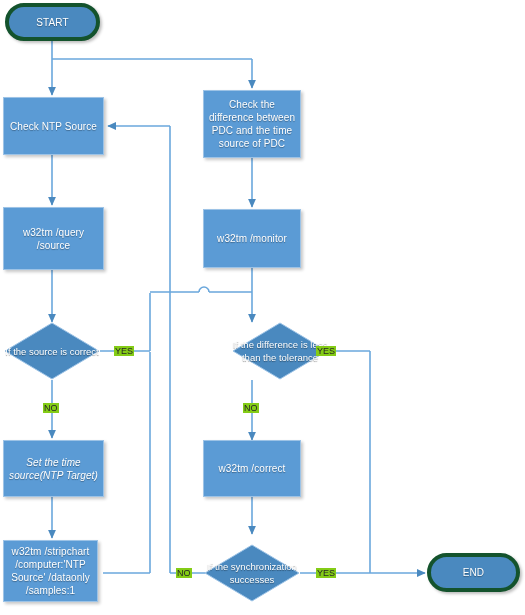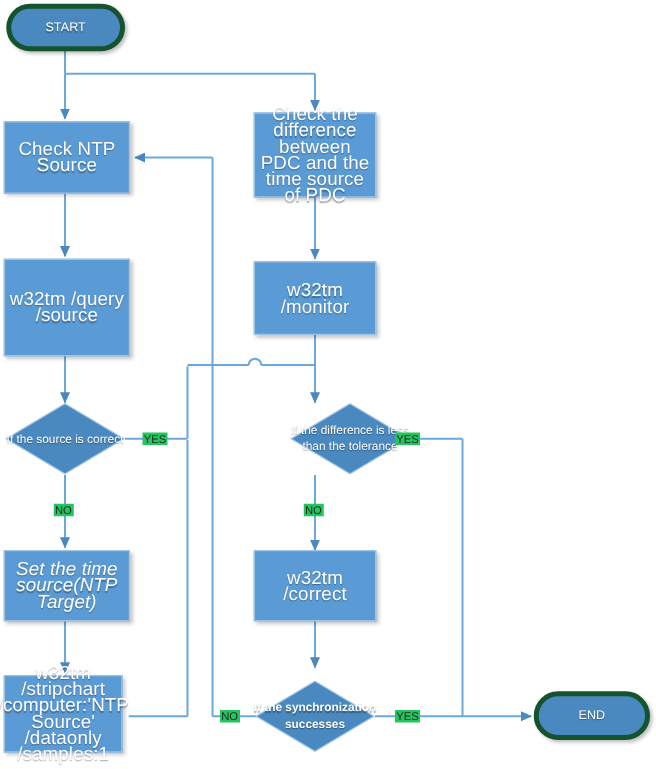--- a/index.html
+++ b/index.html
@@ -26,21 +26,21 @@
     pointer-events: none;
   }
   .node {
     position: absolute;
     box-sizing: border-box;
     display: flex;
     align-items: center;
     justify-content: center;
     text-align: center;
     color: #ffffff;
-    font-size: 15px;
+    font-size: 10px;
     line-height: 13px;
     letter-spacing: 0.1px;
     text-shadow: 0 1px 1px rgba(0,0,0,0.35);
   }
   .box {
     background: #5b9bd5;
     border: 1px solid #9dc3e6;
     box-shadow: 2px 2px 3px rgba(0,0,0,0.22);
     padding: 2px 3px;
   }
@@ -73,21 +73,21 @@
     text-align: center;
     color: #ffffff;
     font-size: 9.5px;
     line-height: 13px;
     text-shadow: 0 1px 1px rgba(0,0,0,0.4);
   }
   .edge-label {
     position: absolute;
     font-size: 9px;
     color: #262626;
-    background: #22c55e;
+    background: #84cc16;
     padding: 0 1px;
     line-height: 10px;
     white-space: nowrap;
   }
 </style>
 </head>
 <body>
 
 <div id="canvas">
 
@@ -139,21 +139,21 @@
   </div>
 
   <div class="node box" style="left:3px; top:97px; width:101px; height:58px;">
     <span>Check NTP Source</span>
   </div>
 
   <div class="node box" style="left:203px; top:90px; width:98px; height:68px;">
     <span>Check the difference between PDC and the time source of PDC</span>
   </div>
 
-  <div class="node box" style="left:3px; top:207px; width:101px; height:78px;text-align:center;">
+  <div class="node box" style="left:3px; top:207px; width:101px; height:63px;text-align:center;">
     <span>w32tm /query /source</span>
   </div>
 
   <div class="node box" style="left:203px; top:209px; width:98px; height:59px;text-align:center;">
     <span>w32tm /monitor</span>
   </div>
 
   <div class="diamond-wrap" style="left:4px; top:322px; width:96px; height:58px;">
     <svg class="diamond-shape" viewBox="0 0 96 58" preserveAspectRatio="none">
       <polygon points="48,1 95,29 48,57 1,29" fill="#4a89bf" stroke="#9dc3e6" stroke-width="1"></polygon>
@@ -173,21 +173,21 @@
   </div>
 
   <div class="node box" style="left:203px; top:440px; width:98px; height:57px;">
     <span>w32tm /correct</span>
   </div>
 
   <div class="node box" style="left:3px; top:540px; width:95px; height:62px;">
     <span>w32tm /stripchart /computer:'NTP Source' /dataonly /samples:1</span>
   </div>
 
-  <div class="diamond-wrap" style="left:204px; top:544px; width:96px; height:58px;font-weight:bold;">
+  <div class="diamond-wrap" style="left:204px; top:544px; width:96px; height:58px;">
     <svg class="diamond-shape" viewBox="0 0 96 58" preserveAspectRatio="none">
       <polygon points="48,1 95,29 48,57 1,29" fill="#4a89bf" stroke="#9dc3e6" stroke-width="1"></polygon>
     </svg>
     <div class="diamond-label">If the synchronization successes</div>
   </div>
 
   <div class="node terminator" style="left:427px; top:553px; width:93px; height:39px;">
     <span>END</span>
   </div>
 

